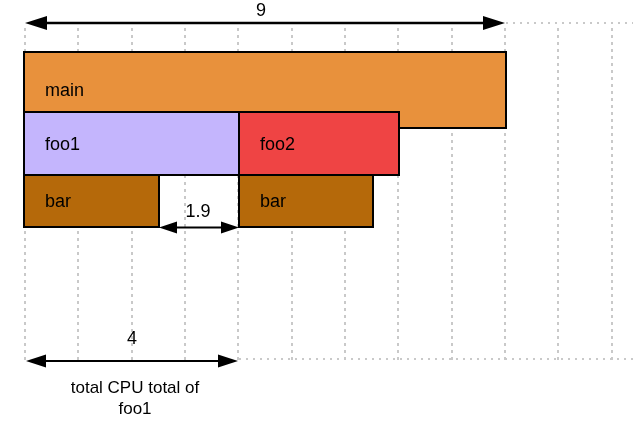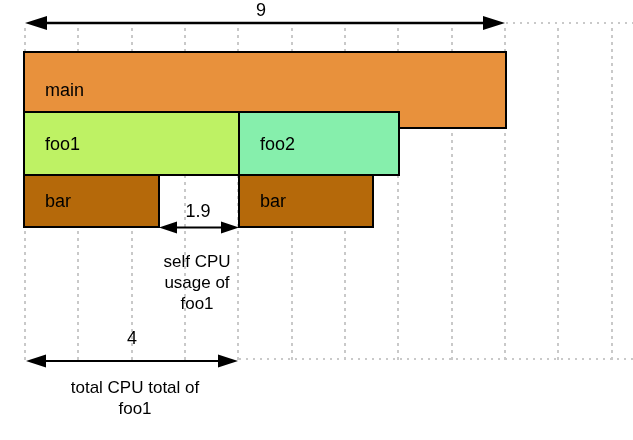--- a/index.html
+++ b/index.html
@@ -61,24 +61,24 @@
   <div class="gridline" style="left:504px"></div>
   <div class="gridline" style="left:557px"></div>
   <div class="gridline" style="left:611px"></div>
 
   <div class="dotline" id="dot-top"></div>
   <div class="dotline" id="dot-bottom"></div>
 
   <div class="frame" id="frame-main" style="background-color: rgb(232, 145, 60);">
     <span>main</span>
   </div>
-  <div class="frame" id="frame-foo1" style="background-color: #bef264;">
+  <div class="frame" id="frame-foo1" style="background-color: #c4b5fd;">
     <span>foo1</span>
   </div>
-  <div class="frame" id="frame-foo2" style="background-color: #86efac;">
+  <div class="frame" id="frame-foo2" style="background-color: #ef4444;">
     <span>foo2</span>
   </div>
   <div class="frame" id="frame-bar1" style="background-color: rgb(181, 105, 10);">
     <span>bar</span>
   </div>
   <div class="frame" id="frame-bar2" style="background-color: rgb(181, 105, 10);">
     <span>bar</span>
   </div>
 
   <svg class="arrow" id="arrow-9" width="488" height="20" viewBox="0 0 488 20">
@@ -96,16 +96,15 @@
   <svg class="arrow" id="arrow-4" width="218" height="20" viewBox="0 0 218 20">
     <line x1="18" y1="10" x2="200" y2="10" stroke="#000" stroke-width="2"></line>
     <polygon points="3,10 23,3.5 23,16.5" fill="#000"></polygon>
     <polygon points="215,10 195,3.5 195,16.5" fill="#000"></polygon>
   </svg>
 
   <div class="num" id="label-9">9</div>
   <div class="num" id="label-15">1.9</div>
   <div class="num" id="label-4">4</div>
 
-  <div class="caption" id="caption-self">self CPU usage of foo1</div>
   <div class="caption" id="caption-total">total CPU total of foo1</div>
 
 </div>
 
 </body></html>

